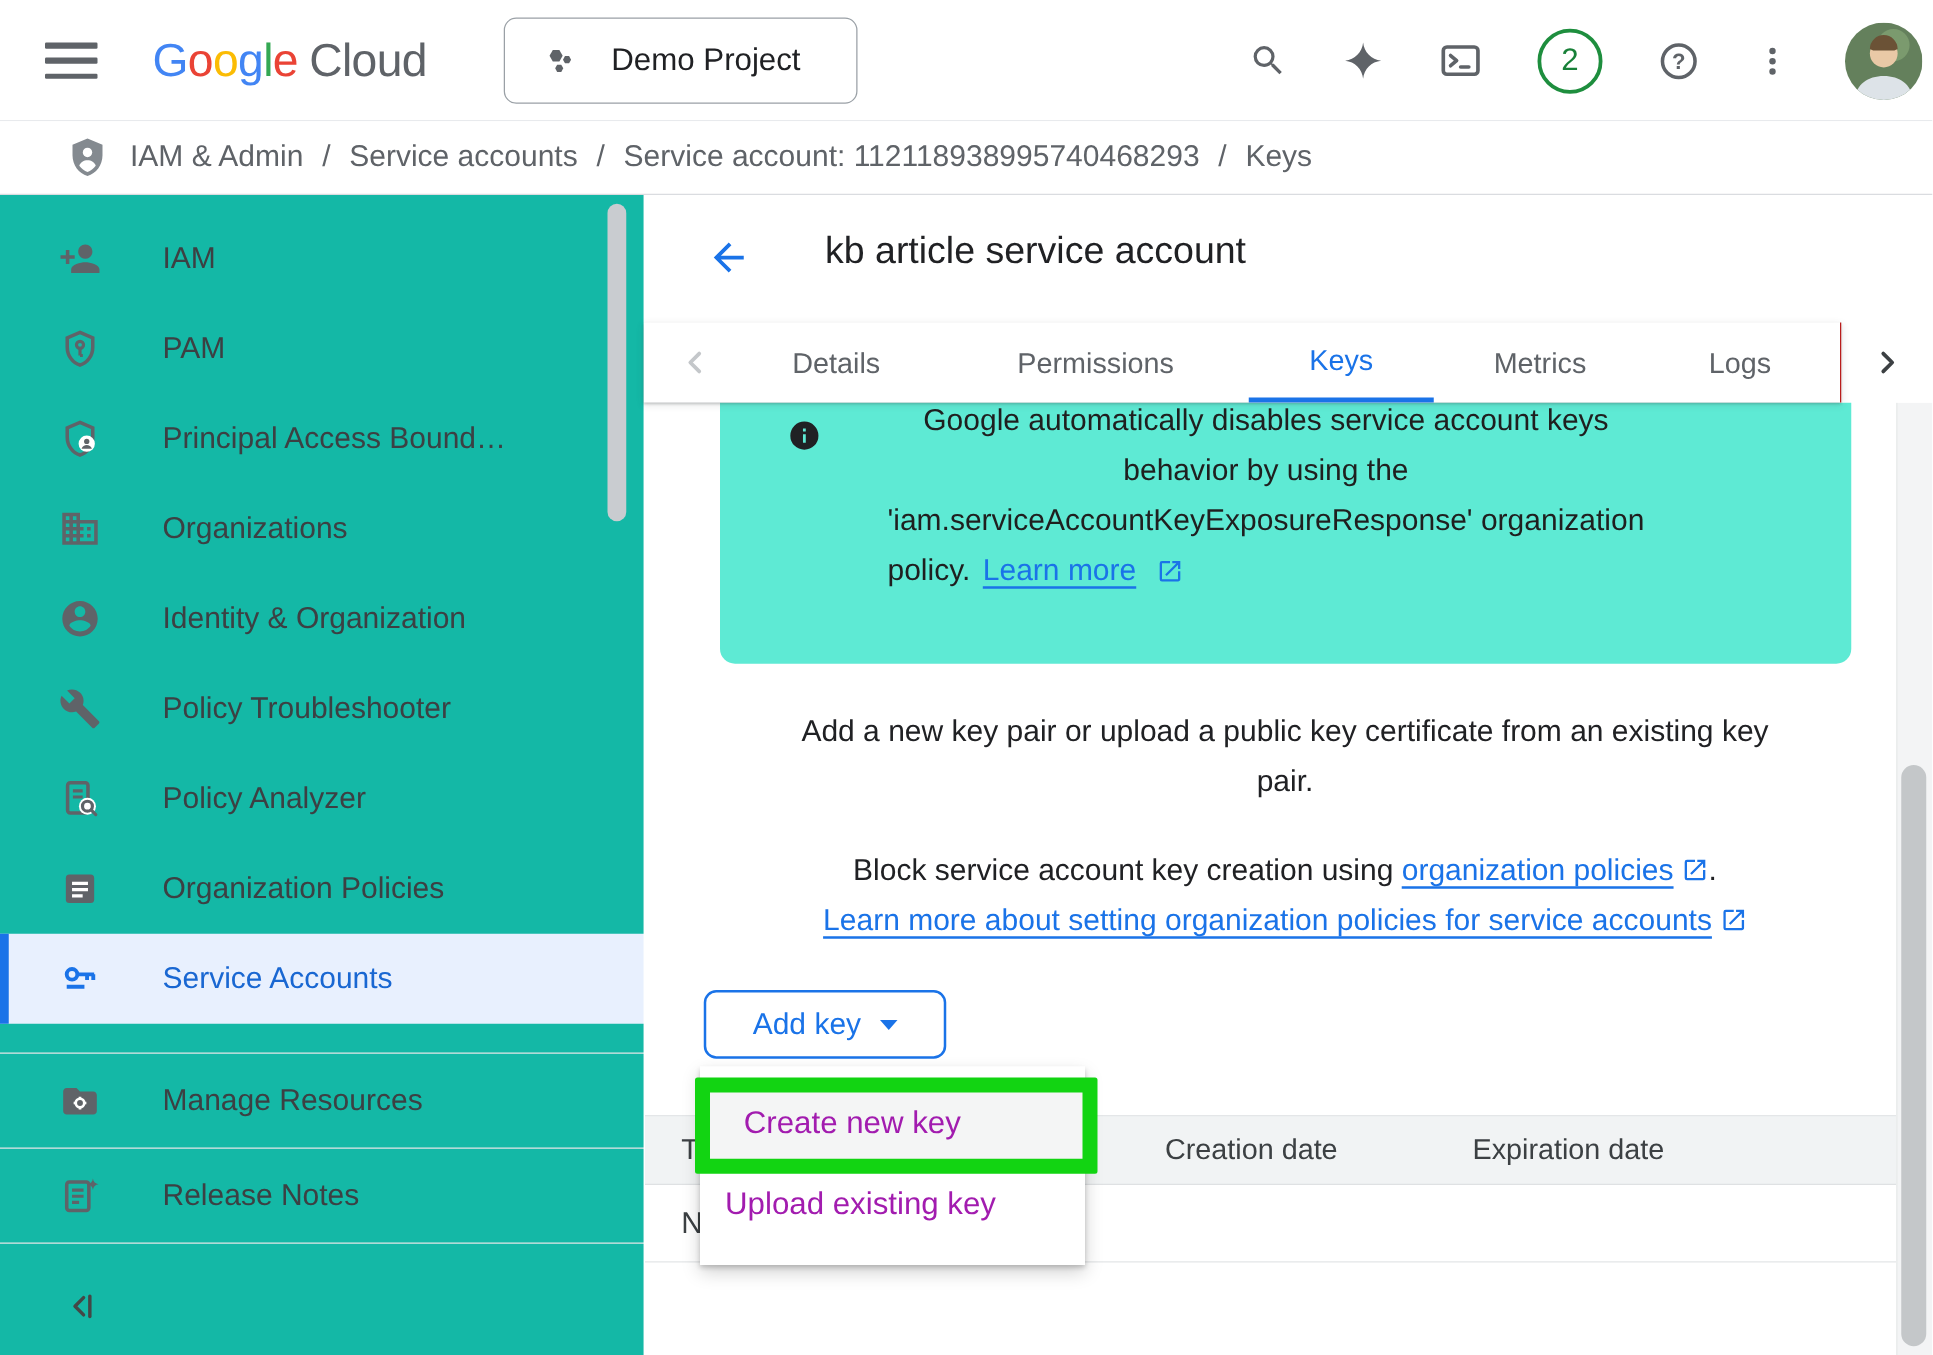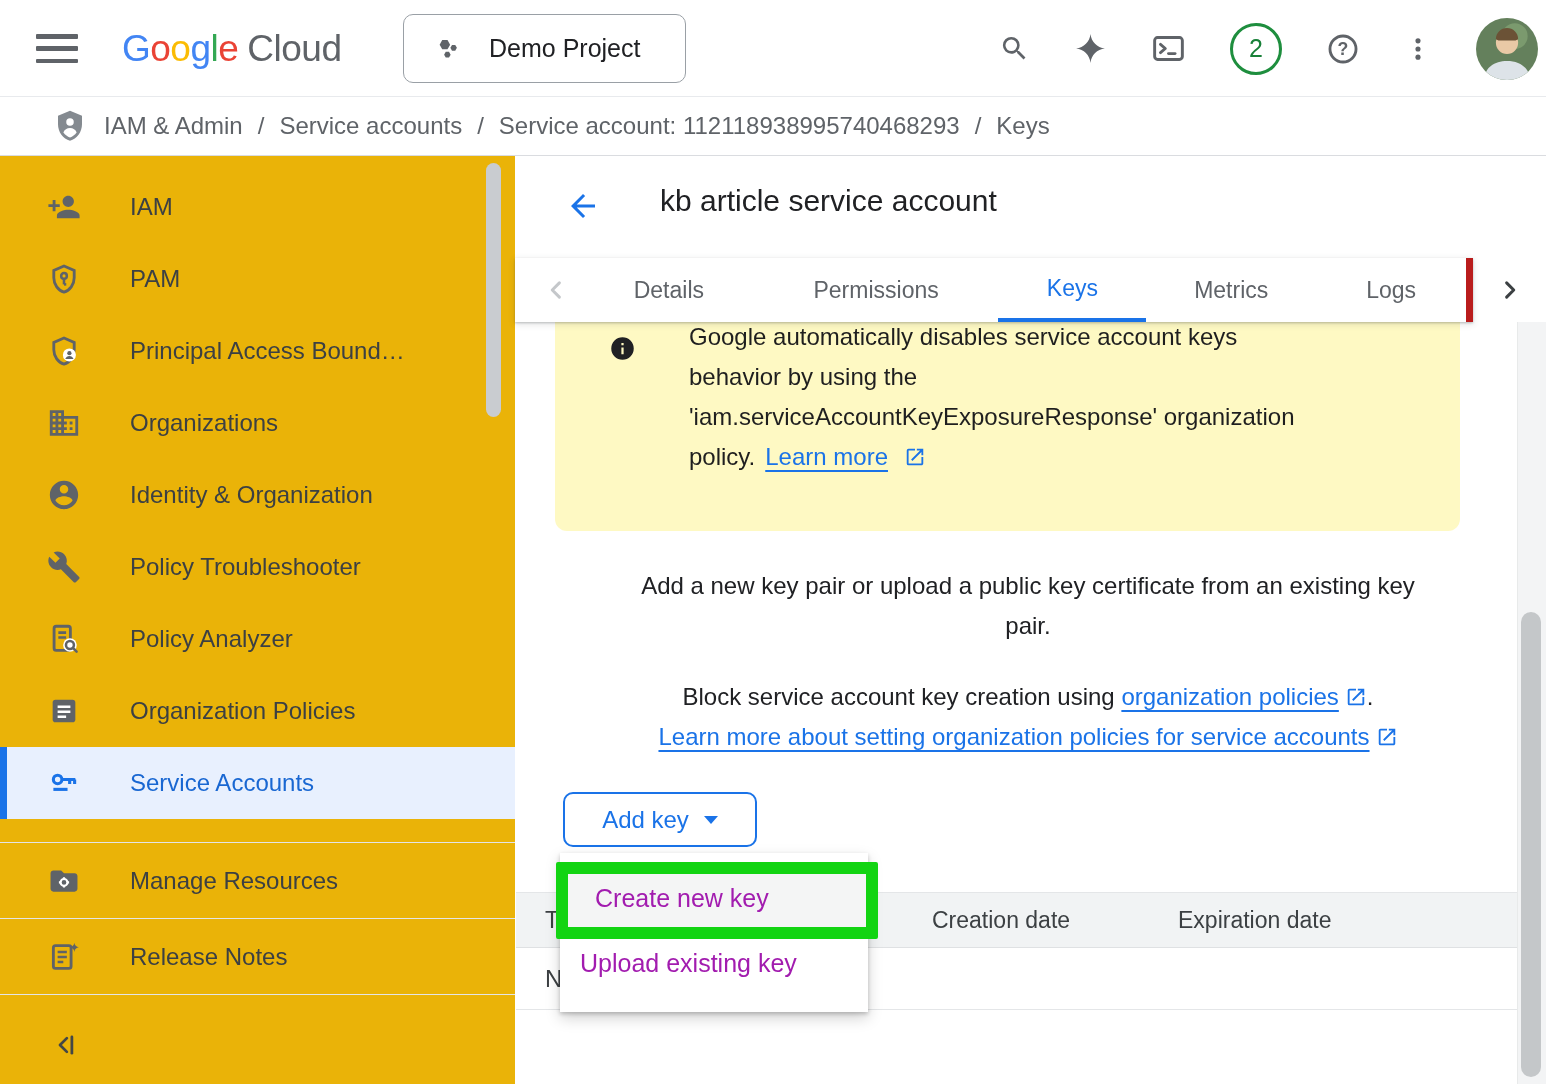--- a/index.html
+++ b/index.html
@@ -25,50 +25,50 @@
   .badge-circle { width:52px; height:52px; border:3px solid #1e8e3e; border-radius:50%; display:flex; align-items:center; justify-content:center; color:#188038; font-size:25px; font-weight:500; }
   .avatar { width:62px; height:62px; border-radius:50%; overflow:hidden; }
 
   
   .crumbbar { position:absolute; left:0; top:97px; width:1546px; height:59px; background:#fff; border-bottom:1px solid #dadce0; display:flex; align-items:center; font-size:24px; color:#5f6368; }
   .crumbbar .cicon { margin-left:52px; margin-right:16px; }
   .crumbbar a { color:#5f6368; text-decoration:none; }
   .crumbbar .sep { padding:0 15px; color:#5f6368; }
 
   
-  .sidebar { position:absolute; left:0; top:156px; width:559px; bottom:0; background:#eab308; border-right:2px solid #22c55e; overflow:hidden; }
+  .sidebar { position:absolute; left:0; top:156px; width:559px; bottom:0; background:#14b8a6; border-right:2px solid #22c55e; overflow:hidden; }
   .navlist { padding-top:15px; }
   .nav-item { height:72px; display:flex; align-items:center; padding-left:47px; color:#3c4043; font-size:24px; position:relative; cursor:pointer; }
   .nav-item .nav-icon { width:34px; height:34px; margin-right:49px; color:#5f6368; flex:none; }
   .nav-item .nav-icon svg { width:34px; height:34px; }
   .nav-item.selected { background:#e8f0fe; color:#1967d2; font-weight:500; }
   .nav-item.selected .nav-icon { color:#1a73e8; }
   .nav-item.selected::before { content:""; position:absolute; left:0; top:0; width:7px; height:100%; background:#1a73e8; }
   .nav-divider { height:0; border-top:1px solid #e3e5e8; }
   .nav-divider.first { margin-top:23px; }
   .bottom-item { height:75px; }
   .collapse-row { height:72px; display:flex; align-items:center; padding-left:50px; margin-top:14px; color:#444746; }
   .side-thumb { position:absolute; left:486px; top:7px; width:15px; height:254px; background:#c9ccd0; border-radius:8px; }
 
   
   .main { position:absolute; left:515px; top:156px; right:0; bottom:0; background:#fff; }
   .pagehead { position:absolute; left:0; top:0; width:100%; height:102px; background:#fff; }
   .backbtn { position:absolute; left:50px; top:32px; width:36px; height:36px; }
   .page-title { position:absolute; left:145px; top:28px; font-size:30px; font-weight:400; color:#202124; }
 
-  .tabcard { position:absolute; left:0; top:102px; width:958px; height:64px; background:#fff; display:flex; align-items:stretch; padding-left:13px; z-index:3; border-right:7px solid #b91c1c; box-shadow:0 1px 2px rgba(60,64,67,.28), 0 2px 6px 1px rgba(60,64,67,.12); }
+  .tabcard { position:absolute; left:0; top:102px; width:958px; height:64px; background:#fff; display:flex; align-items:stretch; padding-left:13px; z-index:3; border-right:1px solid #b91c1c; box-shadow:0 1px 2px rgba(60,64,67,.28), 0 2px 6px 1px rgba(60,64,67,.12); }
   .tab-chevron { width:56px; display:flex; align-items:center; justify-content:center; }
   .tab { display:flex; align-items:center; justify-content:center; font-size:23px; font-weight:500; color:#5f6368; cursor:pointer; }
   .tab.t0{width:170px}.tab.t1{width:245px}.tab.t2{width:148px}.tab.t3{width:170px}.tab.t4{width:150px}
   .tab.active { color:#1a73e8; border-bottom:4px solid #1a73e8; }
   .tabmore { position:absolute; left:958px; top:102px; width:73px; height:64px; background:#fff; display:flex; align-items:center; justify-content:center; z-index:2; }
 
   .content { position:absolute; left:0; top:166px; right:0; bottom:0; background:#fff; overflow:hidden; z-index:1; }
 
-  .banner { position:absolute; left:40px; top:-10px; width:905px; height:219px; background:#fef9c3; border-radius:0 0 12px 12px; }
+  .banner { position:absolute; left:61px; top:-10px; width:905px; height:219px; background:#5eead4; border-radius:0 0 12px 12px;text-align:center; }
   .banner-icon { position:absolute; left:54px; top:23px; }
   .banner-text { position:absolute; left:134px; top:5px; font-size:24px; line-height:40px; color:#1f1f1f; }
   .banner-lastline { display:flex; align-items:center; gap:10px; }
   .blue-link { color:#1a73e8; text-underline-offset:5px; cursor:pointer; }
   .ext-icon { display:inline-block; vertical-align:-3px; margin-left:6px; }
 
   .ptext { position:absolute; left:48px; width:930px; font-size:24px; line-height:40px; color:#202124;text-align:center; }
   .p-intro { top:244px; }
   .p-block { top:355px; }
 

